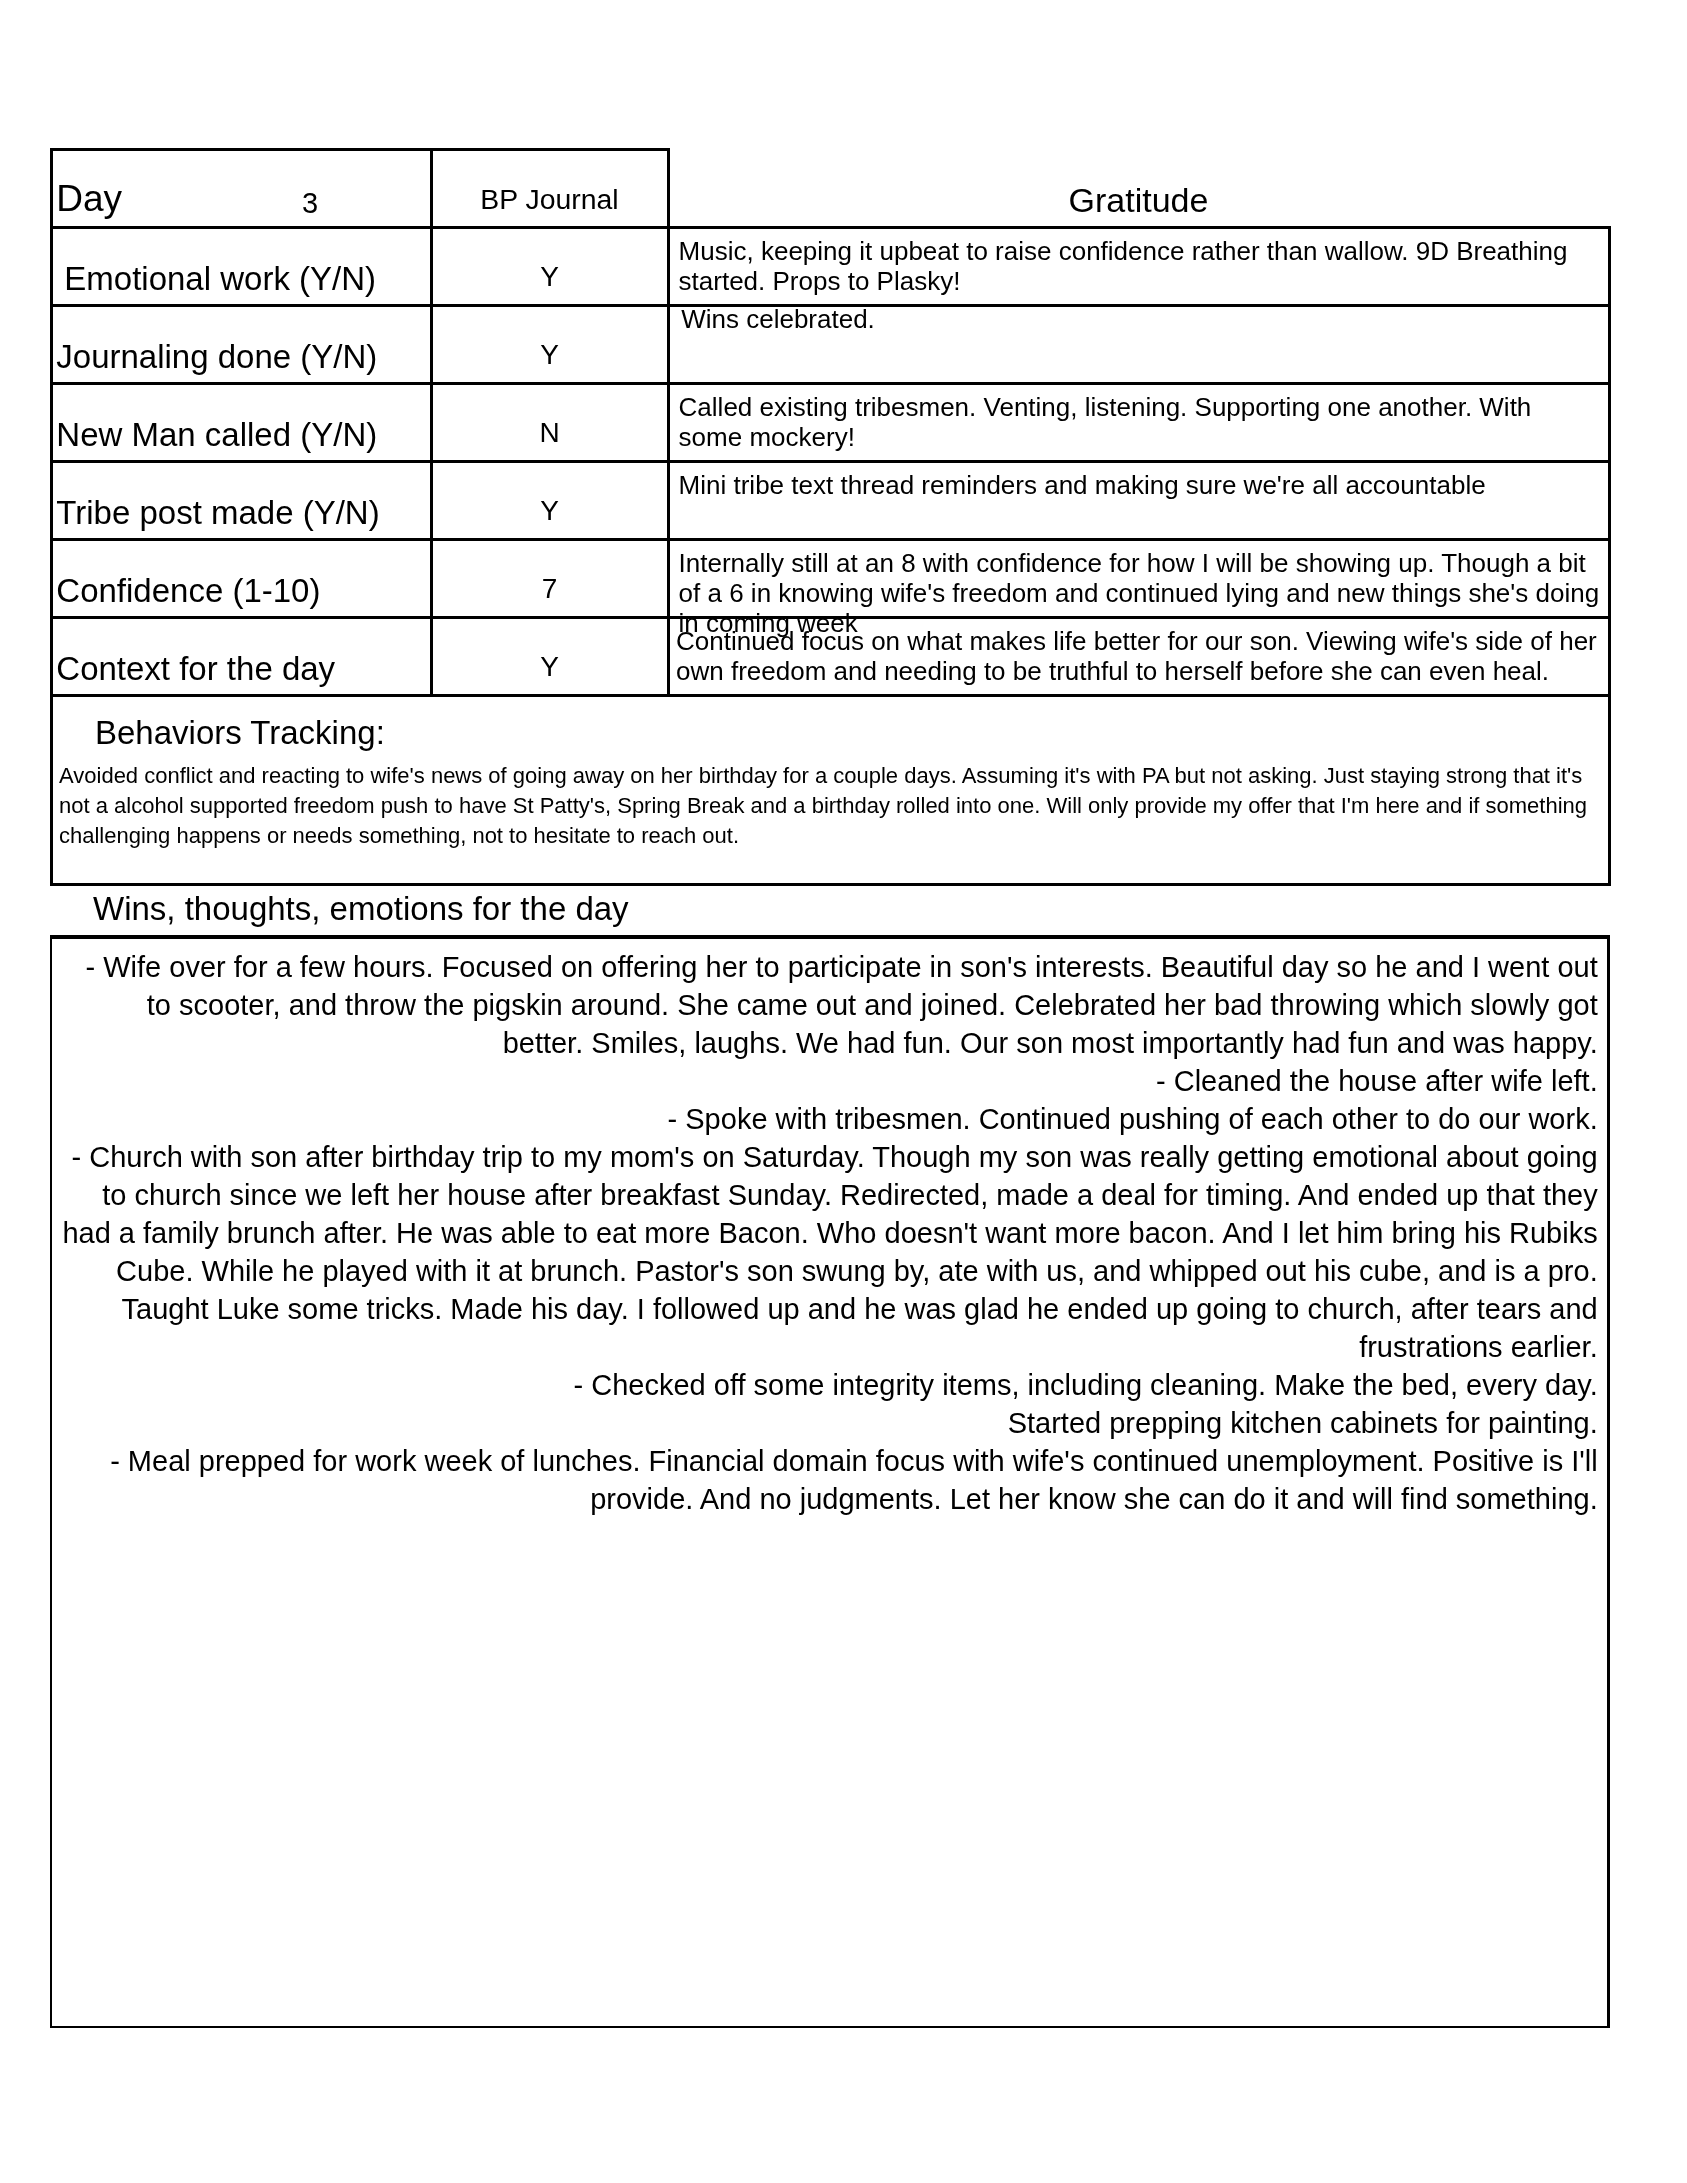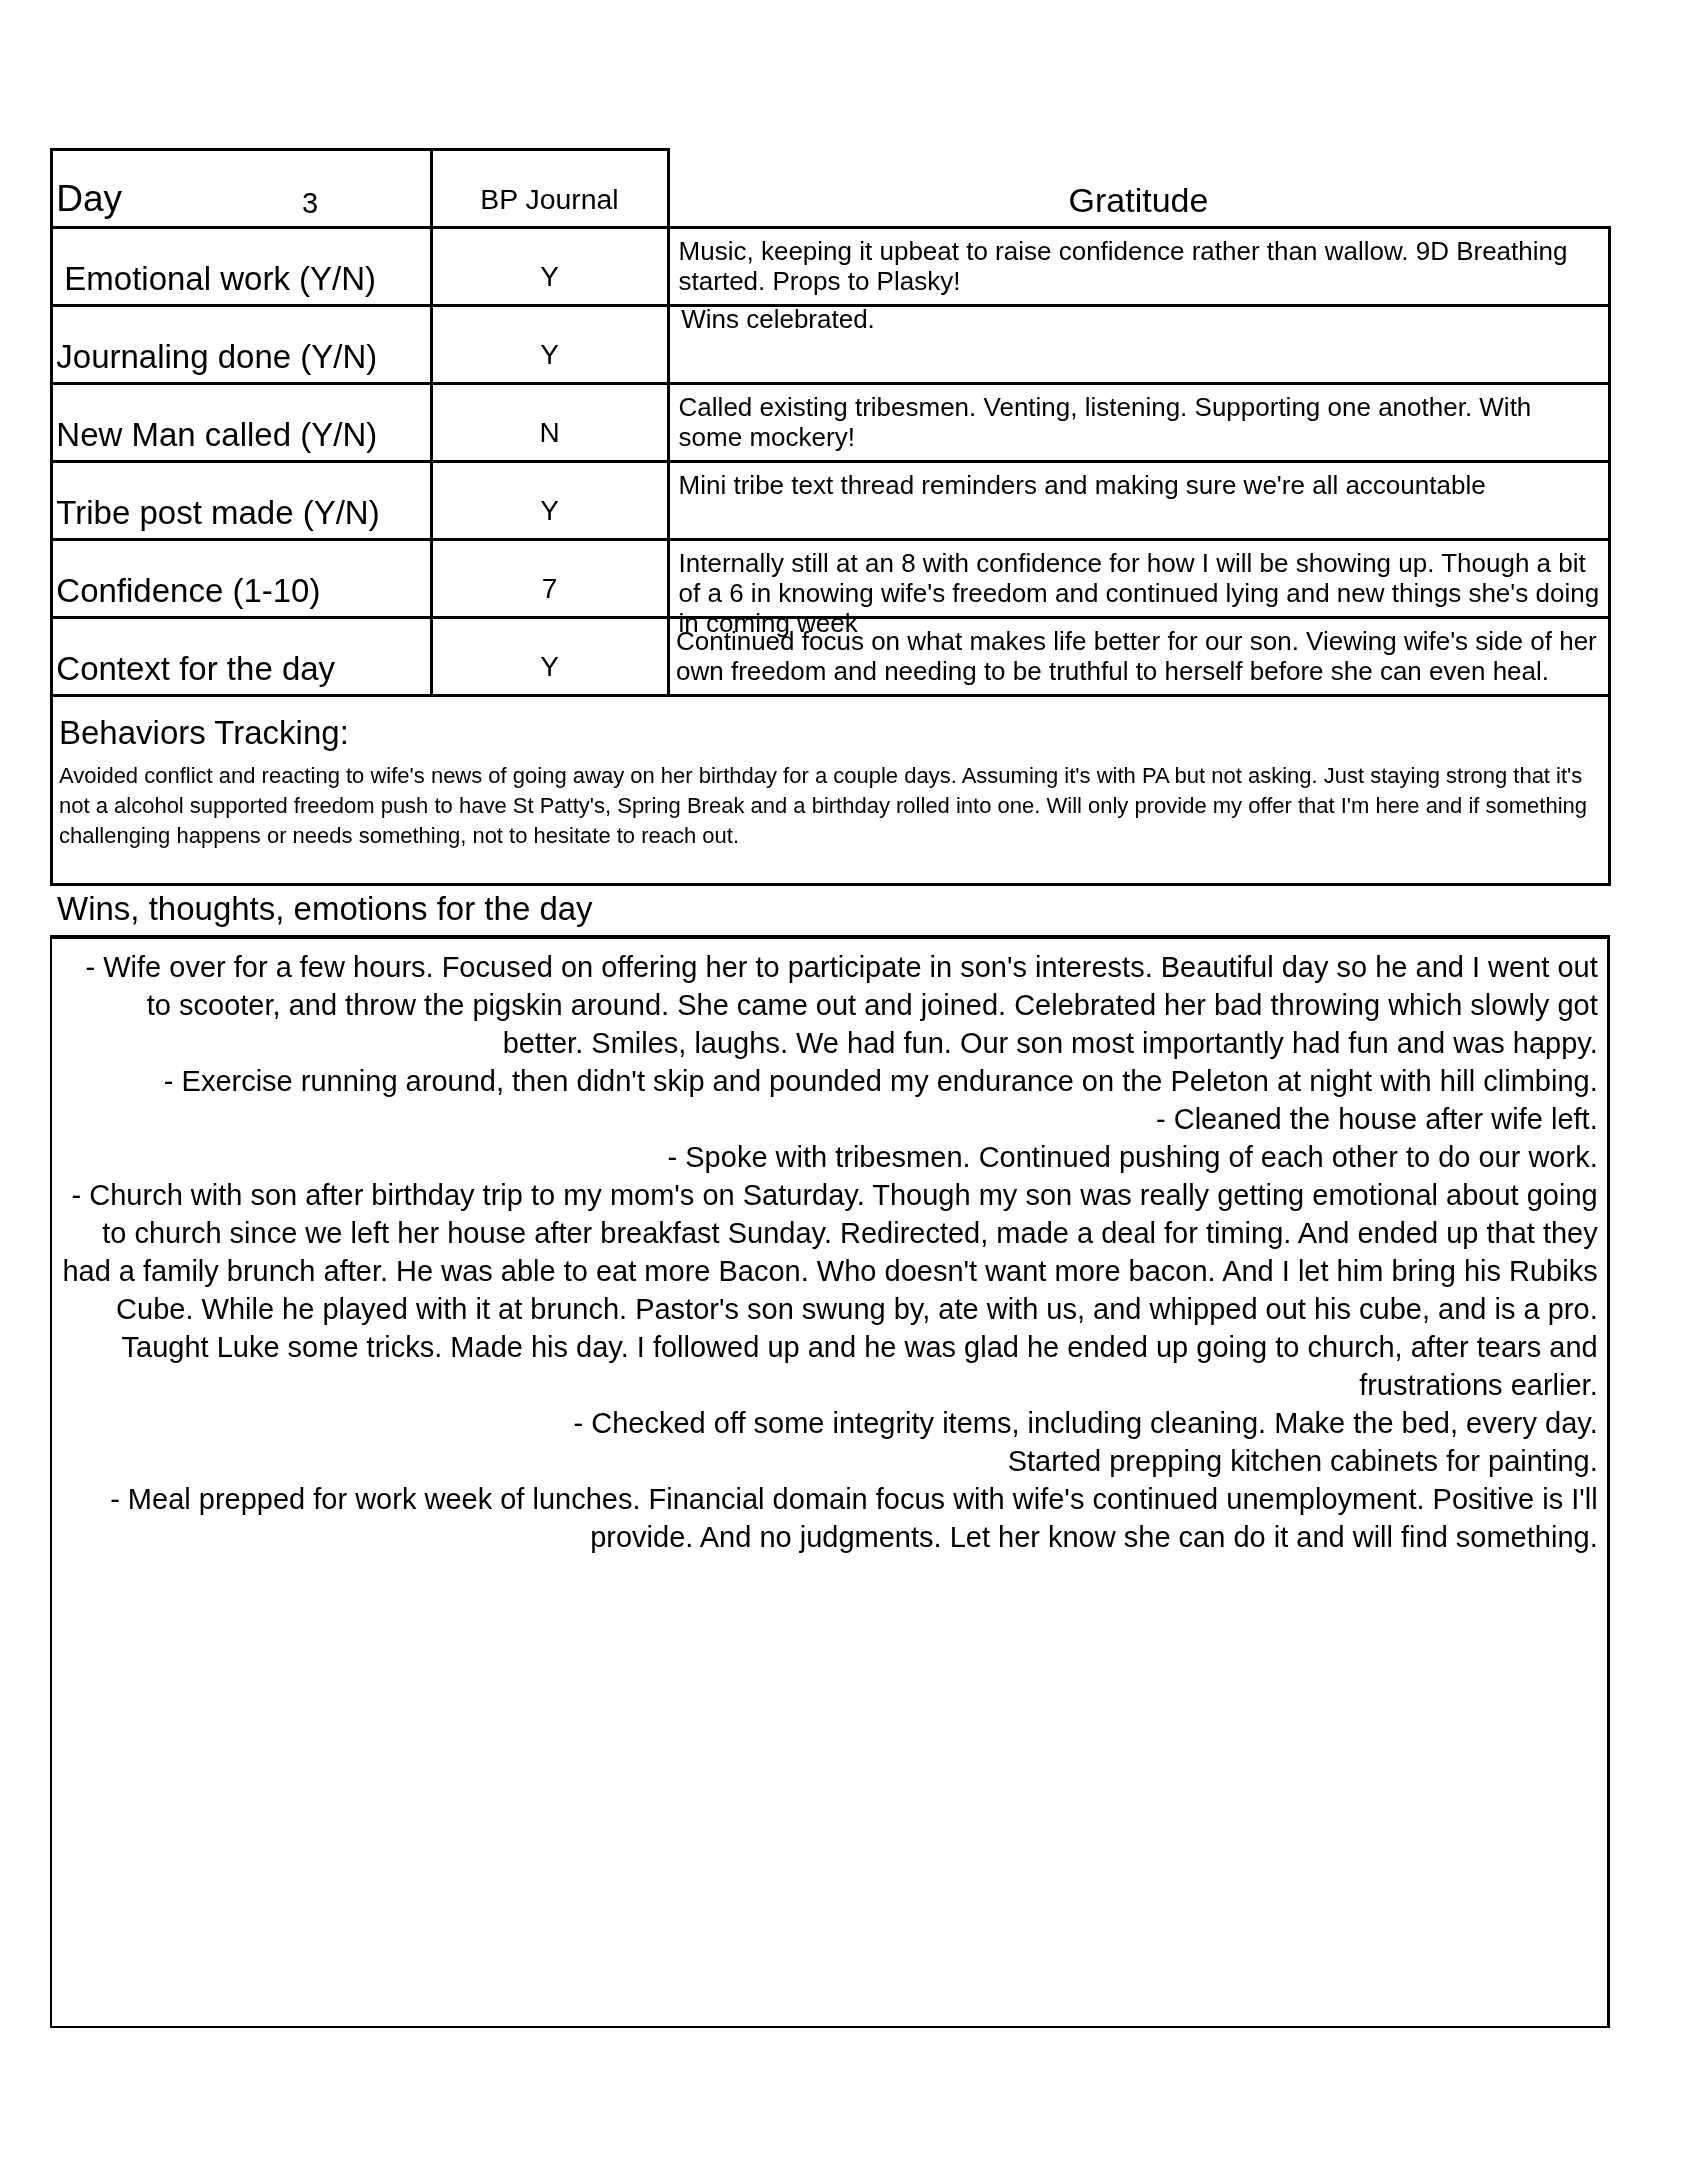--- a/index.html
+++ b/index.html
@@ -6,21 +6,21 @@
   body { width:1687px; height:2183px; position:relative; font-family:"Liberation Sans", sans-serif; color:#000; overflow:hidden; }
   .abs { position:absolute; box-sizing:border-box; }
   .cell { position:absolute; box-sizing:border-box; }
   .label-cell { font-size:33px; padding-left:5.3px; display:flex; align-items:flex-end; padding-bottom:6.6px; white-space:nowrap; }
   .val-cell { font-size:28px; display:flex; align-items:flex-end; justify-content:center; padding-bottom:12px; }
   .grat-cell { font-size:26px; line-height:30px; padding:9.3px 9.3px 0 10.6px; }
   .hline { position:absolute; background:#000; }
   .vline { position:absolute; background:#000; }
   #day-label { font-size:37px; }
   #day-num { position:absolute; left:251px; bottom:6.6px; font-size:29px; }
-  .section-title { font-size:33px; white-space:nowrap; }
+  .section-title { font-size:33px; white-space:nowrap;margin-left:36px; }
   .behav-text { font-size:22px; line-height:30px; }
   .wins-text { font-size:29px; line-height:38px; }
   .wins-text div { white-space:normal; }
 </style>
 </head>
 <body>
 
 <div class="abs" style="left:0;top:0;width:1687px;height:887px;">
 
   <div class="cell label-cell" style="left:51px;top:149px;width:380px;height:78px;">
@@ -102,21 +102,20 @@
   <div class="vline" style="left:430px;top:148px;width:2.6px;height:548px;"></div>
   <div class="vline" style="left:667px;top:148px;width:2.6px;height:548px;"></div>
   <div class="vline" style="left:1608px;top:226px;width:2.6px;height:660px;"></div>
 </div>
 
 <div class="abs section-title" style="left:57px;top:890px;">Wins, thoughts, emotions for the day</div>
 
 <div class="abs" style="left:50px;top:935px;width:1560px;height:1093px;border:2.6px solid #000;border-top-width:4px;border-right-width:3.3px;padding:9.3px 9.3px 0 8px;text-align:right;">
   <div class="wins-text">
     <div>- Wife over for a few hours. Focused on offering her to participate in son's interests. Beautiful day so he and I went out to scooter, and throw the pigskin around. She came out and joined. Celebrated her bad throwing which slowly got better. Smiles, laughs. We had fun. Our son most importantly had fun and was happy.</div>
-    <div>- Exercise running around, then didn't skip and pounded my endurance on the Peleton at night with hill climbing.</div>
     <div>- Cleaned the house after wife left.</div>
     <div>- Spoke with tribesmen. Continued pushing of each other to do our work.</div>
     <div>- Church with son after birthday trip to my mom's on Saturday. Though my son was really getting emotional about going to church since we left her house after breakfast Sunday. Redirected, made a deal for timing. And ended up that they had a family brunch after. He was able to eat more Bacon. Who doesn't want more bacon. And I let him bring his Rubiks Cube. While he played with it at brunch. Pastor's son swung by, ate with us, and whipped out his cube, and is a pro. Taught Luke some tricks. Made his day. I followed up and he was glad he ended up going to church, after tears and frustrations earlier.</div>
     <div>- Checked off some integrity items, including cleaning. Make the bed, every day.</div>
     <div>Started prepping kitchen cabinets for painting.</div>
     <div>- Meal prepped for work week of lunches. Financial domain focus with wife's continued unemployment. Positive is I'll provide. And no judgments. Let her know she can do it and will find something.</div>
   </div>
 </div>
 
 

